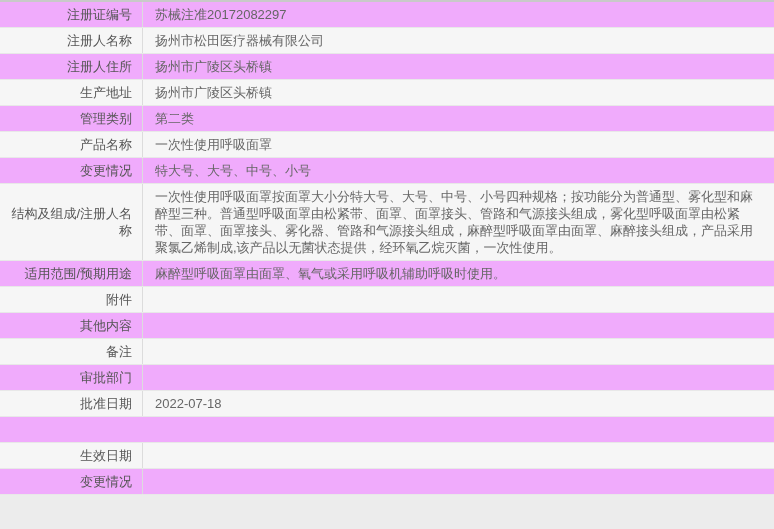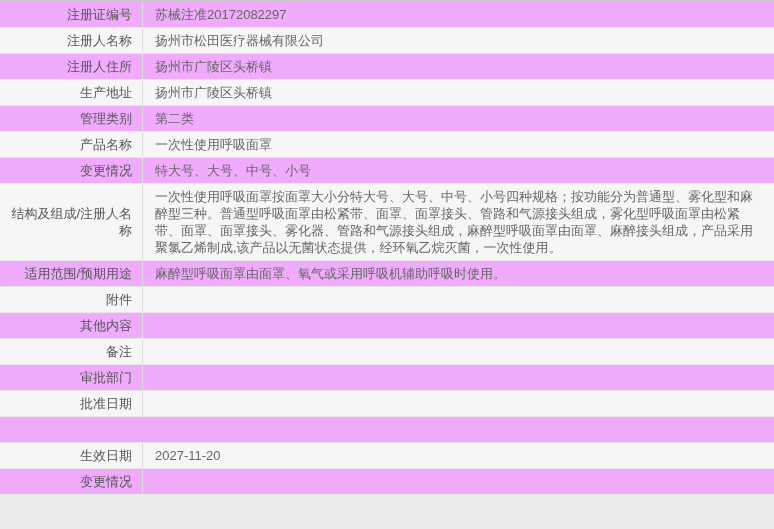--- a/index.html
+++ b/index.html
@@ -125,31 +125,31 @@
       <div class="label-cell">备注</div>
       <div class="value-cell">
         <span class="text"></span>
       </div>
     </div>
     <div class="row">
       <div class="label-cell">审批部门</div>
     </div>
     <div class="row">
       <div class="label-cell">批准日期</div>
+      <div class="value-cell">
+        <span class="text">2022-07-18</span>
+      </div>
     </div>
     <div class="row">
       <div class="value-cell">
         <span class="text"></span>
       </div>
     </div>
     <div class="row">
       <div class="label-cell">生效日期</div>
-      <div class="value-cell">
-        <span class="text">2027-11-20</span>
-      </div>
     </div>
     <div class="row">
       <div class="label-cell">变更情况</div>
       <div class="value-cell">
         <span class="text"></span>
       </div>
     </div>
   </div>
 
 </body></html>

